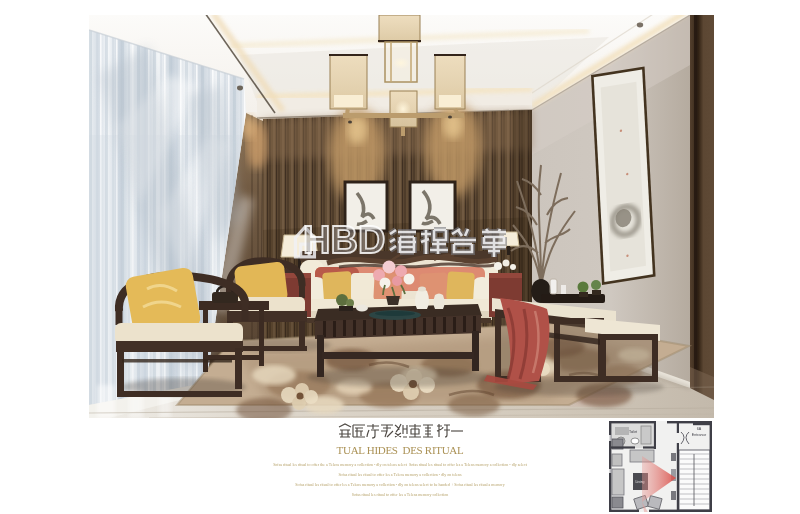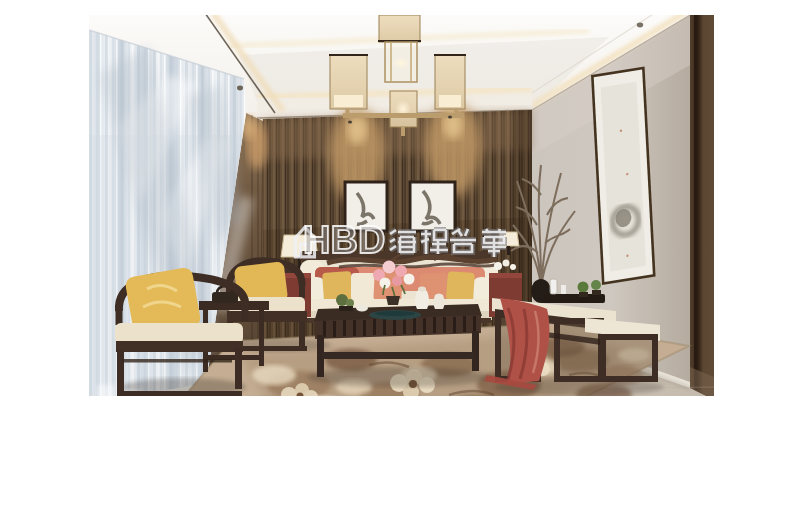--- a/index.html
+++ b/index.html
@@ -1,16 +1,16 @@
 <!DOCTYPE html>
 <html><head>
 <meta charset="utf-8">
 <style>
 html,body{margin:0;padding:0;background:#ffffff;}
-.page{position:relative;width:800px;height:396px;background:#fff;overflow:hidden;font-family:"Liberation Sans",sans-serif;text-decoration:underline;}
+.page{position:relative;width:800px;height:514px;background:#fff;overflow:hidden;font-family:"Liberation Sans",sans-serif;text-decoration:underline;}
 .abs{position:absolute;}
 </style>
 </head>
 <body>
 <div class="page">
 
 <div class="abs" style="left:89px;top:15px;width:625px;height:403px;">
 <svg width="625" height="403" viewBox="0 0 625 403" xmlns="http://www.w3.org/2000/svg">
 <defs>
 <linearGradient id="ceil" x1="0" y1="0" x2="0" y2="1">
@@ -481,20 +481,21 @@
 <path d="M43,2 h12 M45,5 h8 M43,8 L49,8 L47,14 M55,8 L49,14 M49,2 v6"></path>
 <path d="M57,2 q4,3 4,5 M63,1 q-2,5 -5,8 M57,10 L63,14 M63,10 L57,14 M65,2 v9 M69,2 v9 M65,6 h4 M65,14 h4"></path>
 <path d="M71,3 h12 M73,6 h8 M73,6 v5 h8 v-5 M71,14 h12 M77,1 v13"></path>
 <path d="M85,2 h10 M87,5 h6 M87,8 h6 M87,11 h6 M90,2 v12 M85,14 h10"></path>
 <path d="M99,3 h5 M101,1 v13 M99,8 q6,-2 6,-4 M106,2 h6 M109,2 v10 q0,2 -2,2 M106,7 h6"></path>
 <path d="M113,8 h12"></path>
 </g>
 </svg>
 </div>
 
+<div class="abs" style="left:0px;top:444px;width:800px;text-align:center;font-family:'Liberation Serif',serif;font-size:11px;letter-spacing:-0.3px;color:#ab9256;">TUAL HIDES&nbsp;&nbsp;DES RITUAL</div>
 
 <div class="abs" style="left:0;top:460px;width:800px;text-align:center;color:#b6a26a;font-family:'Liberation Serif',serif;">
 <div style="font-size:8px;transform:scale(0.5);transform-origin:50% 0;width:1600px;margin-left:-400px;line-height:20px;">
 <div>Sofas ritual les ritual to offer the a Telens memory a collection - dly on telens select&nbsp;&nbsp;Sofas ritual les ritual to offer les a Telens memory a collection - dly select</div>
 <div>Sofas ritual les ritual to offer les a Telens memory a collection - dly on telens</div>
 <div>Sofas ritual les ritual to offer les a Telens memory a collection - dly on telens select to be handed + Sofas ritual les ritual a memory</div>
 <div>Sofas ritual les ritual to offer les a Telens memory collection</div>
 </div>
 </div>
 

